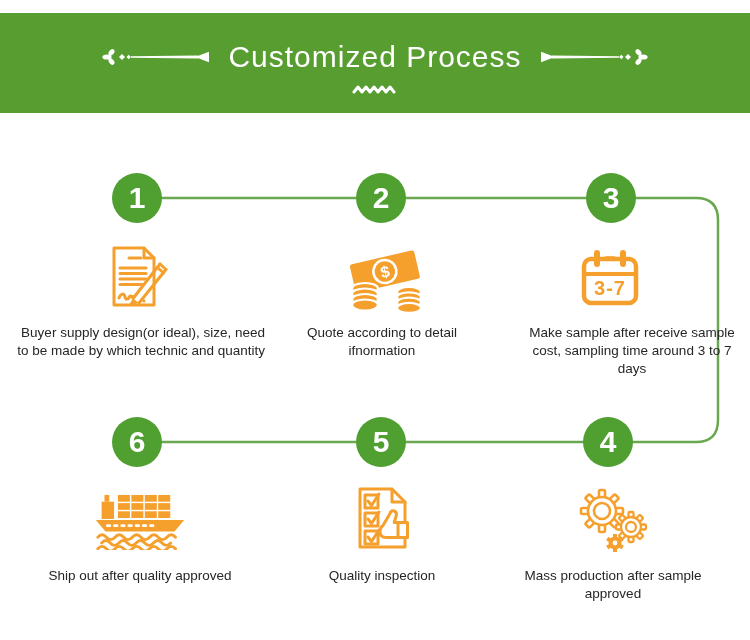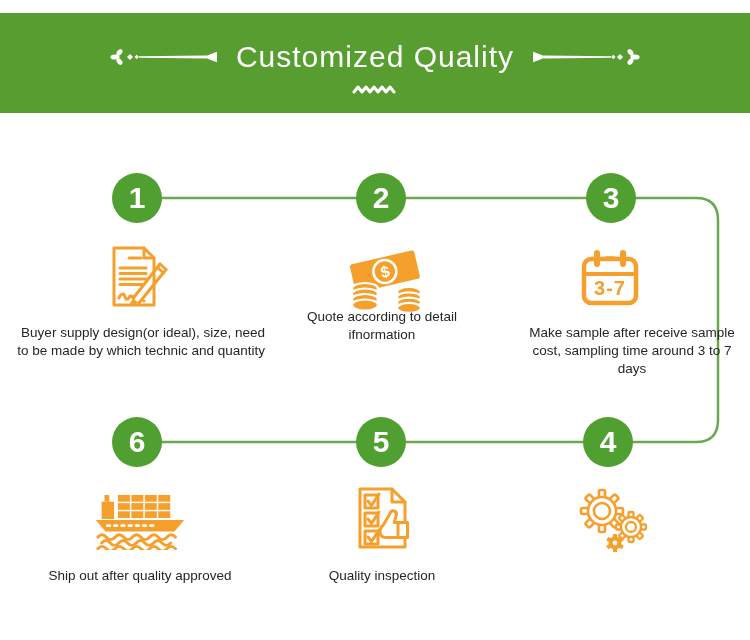--- a/index.html
+++ b/index.html
@@ -24,21 +24,21 @@
   .c4{left:583px;top:417px;} .c5{left:356px;top:417px;} .c6{left:112px;top:417px;}
 
   
   .icon{position:absolute;z-index:1;}
   .i1{left:102px;top:243px;} .i2{left:343px;top:242px;} .i3{left:577px;top:246px;}
   .i4{left:575px;top:486px;} .i5{left:352px;top:485px;} .i6{left:92px;top:486px;}
 
   
   .step-text{position:absolute;font-size:13.5px;line-height:18px;color:#262626;text-align:center;z-index:1;}
   .t1{left:15px;top:324px;width:250px;text-align:right;}
-  .t2{left:277px;top:308px;width:210px;}
+  .t2{left:277px;top:324px;width:210px;}
   .t3{left:519px;top:324px;width:226px;}
   .t4{left:504px;top:567px;width:218px;}
   .t5{left:299px;top:567px;width:166px;}
   .t6{left:20px;top:567px;width:240px;}
 </style>
 </head>
 <body>
 
 <div class="canvas">
 
@@ -48,21 +48,21 @@
         <g fill="#fff">
           <ellipse cx="5" cy="10" rx="4.6" ry="2.6"></ellipse>
           <ellipse cx="9.5" cy="5.4" rx="2.4" ry="3.6" transform="rotate(40 9.5 5.4)"></ellipse>
           <ellipse cx="9.5" cy="14.6" rx="2.4" ry="3.6" transform="rotate(-40 9.5 14.6)"></ellipse>
           <path d="M17 10 l3 -3 3 3 -3 3 Z"></path>
           <path d="M24.5 10 l2.2 -2.2 2.2 2.2 -2.2 2.2 Z"></path>
           <polygon points="29,9.2 96,8.4 96,11.6 29,10.8"></polygon>
           <polygon points="107,4.8 107,15.2 93,10"></polygon>
         </g>
       </svg>
-      <div class="banner-title">Customized Quality</div>
+      <div class="banner-title">Customized Process</div>
       <svg class="orn flip" width="112" height="20" viewBox="0 0 112 20">
         <g fill="#fff">
           <ellipse cx="5" cy="10" rx="4.6" ry="2.6"></ellipse>
           <ellipse cx="9.5" cy="5.4" rx="2.4" ry="3.6" transform="rotate(40 9.5 5.4)"></ellipse>
           <ellipse cx="9.5" cy="14.6" rx="2.4" ry="3.6" transform="rotate(-40 9.5 14.6)"></ellipse>
           <path d="M17 10 l3 -3 3 3 -3 3 Z"></path>
           <path d="M24.5 10 l2.2 -2.2 2.2 2.2 -2.2 2.2 Z"></path>
           <polygon points="29,9.2 96,8.4 96,11.6 29,10.8"></polygon>
           <polygon points="107,4.8 107,15.2 93,10"></polygon>
         </g>
@@ -215,16 +215,17 @@
     <g fill="none" stroke="#f5a02d" stroke-width="3" stroke-linecap="round">
       <path d="M6 53 q4.5 -5 9 0 t9 0 t9 0 t9 0 t9 0 t9 0 t9 0 t9 0 t9 0"></path>
       <path d="M10 59 q4.5 -5 9 0 t9 0 t9 0 t9 0 t9 0 t9 0 t9 0 t9 0"></path>
       <path d="M6 65 q4.5 -5 9 0 t9 0 t9 0 t9 0 t9 0 t9 0 t9 0 t9 0 t9 0"></path>
     </g>
   </svg>
 
   <div class="step-text t1">Buyer supply design(or ideal), size, need to be made by which technic and quantity</div>
   <div class="step-text t2">Quote according to detail ifnormation</div>
   <div class="step-text t3">Make sample after receive sample cost, sampling time around 3 to 7 days</div>
+  <div class="step-text t4">Mass production after sample approved</div>
   <div class="step-text t5">Quality inspection</div>
   <div class="step-text t6">Ship out after quality approved</div>
 
 </div>
 
 </body></html>

